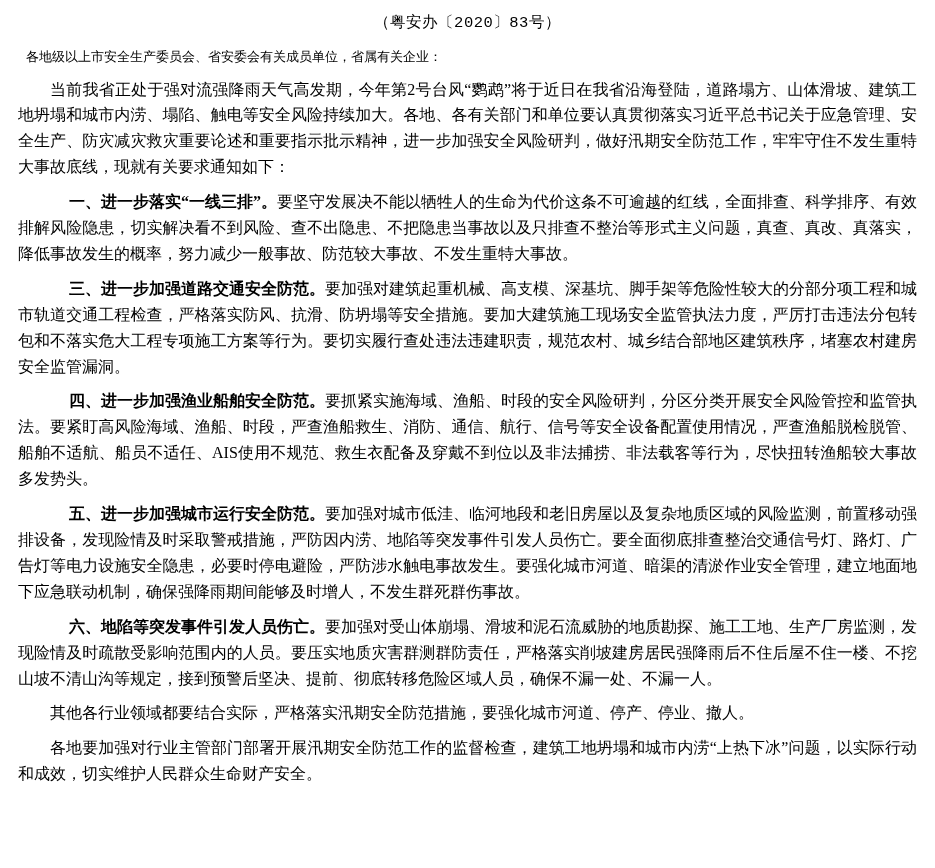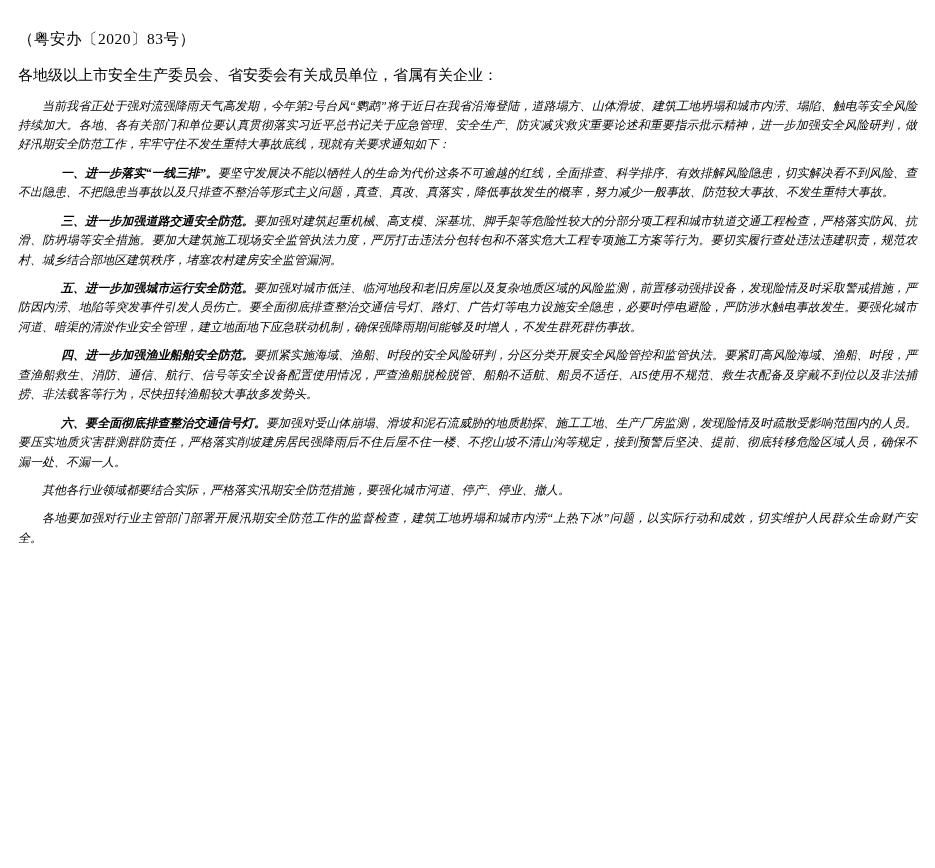--- a/index.html
+++ b/index.html
@@ -15,38 +15,38 @@
     overflow: hidden;
   }
   .page {
     width: 935px;
     height: 868px;
     position: relative;
     box-sizing: border-box;
     padding: 12px 18px 0 18px;
   }
   .doc-number {
-    text-align: left;
+    text-align: center;
     font-size: 15.5px;
     letter-spacing: 0.5px;
-    margin: 17px 0 14px 0;
+    margin: 0 0 14px 0;
+    font-family: Liberation Mono, monospace;
   }
   .salutation {
-    font-size: 15px;
+    font-size: 13px;
     line-height: 1.5;
-    margin: 0 0 10px 0;
+    margin: 0 0 10px 8px;
   }
   .para {
-    font-size: 12px;
+    font-size: 16px;
     line-height: 1.62;
     text-align: justify;
     text-justify: inter-ideograph;
     margin: 0 0 9px 0;
     text-indent: 2em;
-    font-style: italic;
   }
   .para b, .lead {
     font-weight: bold;
     margin-left: 19px;
   }
   .spacer-tall {
     height: 34px;
   }
 </style>
 </head>
@@ -58,25 +58,25 @@
 
   <div class="salutation">各地级以上市安全生产委员会、省安委会有关成员单位，省属有关企业：</div>
 
   <p class="para"><span>当前我省正处于强对流强降雨天气高发期，今年第2号台风“鹦鹉”将于近日在我省沿海登陆，道路塌方、山体滑坡、建筑工地坍塌和城市内涝、塌陷、触电等安全风险持续加大。各地、各有关部门和单位要认真贯彻落实习近平总书记关于应急管理、安全生产、防灾减灾救灾重要论述和重要指示批示精神，进一步加强安全风险研判，做好汛期安全防范工作，牢牢守住不发生重特大事故底线，现就有关要求通知如下：</span></p>
 
   <p class="para"><b class="lead">一、进一步落实“一线三排”。</b><span>要坚守发展决不能以牺牲人的生命为代价这条不可逾越的红线，全面排查、科学排序、有效排解风险隐患，切实解决看不到风险、查不出隐患、不把隐患当事故以及只排查不整治等形式主义问题，真查、真改、真落实，降低事故发生的概率，努力减少一般事故、防范较大事故、不发生重特大事故。</span></p>
 
 
   <p class="para"><b class="lead">三、进一步加强道路交通安全防范。</b><span>要加强对建筑起重机械、高支模、深基坑、脚手架等危险性较大的分部分项工程和城市轨道交通工程检查，严格落实防风、抗滑、防坍塌等安全措施。要加大建筑施工现场安全监管执法力度，严厉打击违法分包转包和不落实危大工程专项施工方案等行为。要切实履行查处违法违建职责，规范农村、城乡结合部地区建筑秩序，堵塞农村建房安全监管漏洞。</span></p>
 
+  <p class="para"><b class="lead">四、进一步加强渔业船舶安全防范。</b><span>要抓紧实施海域、渔船、时段的安全风险研判，分区分类开展安全风险管控和监管执法。要紧盯高风险海域、渔船、时段，严查渔船救生、消防、通信、航行、信号等安全设备配置使用情况，严查渔船脱检脱管、船舶不适航、船员不适任、AIS使用不规范、救生衣配备及穿戴不到位以及非法捕捞、非法载客等行为，尽快扭转渔船较大事故多发势头。</span></p>
+
   <p class="para"><b class="lead">五、进一步加强城市运行安全防范。</b><span>要加强对城市低洼、临河地段和老旧房屋以及复杂地质区域的风险监测，前置移动强排设备，发现险情及时采取警戒措施，严防因内涝、地陷等突发事件引发人员伤亡。要全面彻底排查整治交通信号灯、路灯、广告灯等电力设施安全隐患，必要时停电避险，严防涉水触电事故发生。要强化城市河道、暗渠的清淤作业安全管理，建立地面地下应急联动机制，确保强降雨期间能够及时增人，不发生群死群伤事故。</span></p>
 
-  <p class="para"><b class="lead">四、进一步加强渔业船舶安全防范。</b><span>要抓紧实施海域、渔船、时段的安全风险研判，分区分类开展安全风险管控和监管执法。要紧盯高风险海域、渔船、时段，严查渔船救生、消防、通信、航行、信号等安全设备配置使用情况，严查渔船脱检脱管、船舶不适航、船员不适任、AIS使用不规范、救生衣配备及穿戴不到位以及非法捕捞、非法载客等行为，尽快扭转渔船较大事故多发势头。</span></p>
-
-  <p class="para"><b class="lead">六、要全面彻底排查整治交通信号灯。</b><span>要加强对受山体崩塌、滑坡和泥石流威胁的地质勘探、施工工地、生产厂房监测，发现险情及时疏散受影响范围内的人员。要压实地质灾害群测群防责任，严格落实削坡建房居民强降雨后不住后屋不住一楼、不挖山坡不清山沟等规定，接到预警后坚决、提前、彻底转移危险区域人员，确保不漏一处、不漏一人。</span></p>
+  <p class="para"><b class="lead">六、地陷等突发事件引发人员伤亡。</b><span>要加强对受山体崩塌、滑坡和泥石流威胁的地质勘探、施工工地、生产厂房监测，发现险情及时疏散受影响范围内的人员。要压实地质灾害群测群防责任，严格落实削坡建房居民强降雨后不住后屋不住一楼、不挖山坡不清山沟等规定，接到预警后坚决、提前、彻底转移危险区域人员，确保不漏一处、不漏一人。</span></p>
 
   <p class="para"><span>其他各行业领域都要结合实际，严格落实汛期安全防范措施，要强化城市河道、停产、停业、撤人。</span></p>
 
   <p class="para"><span>各地要加强对行业主管部门部署开展汛期安全防范工作的监督检查，建筑工地坍塌和城市内涝“上热下冰”问题，以实际行动和成效，切实维护人民群众生命财产安全。</span></p>
 
   <div class="spacer-tall"></div>
 
 </div>
 
 </body></html>

